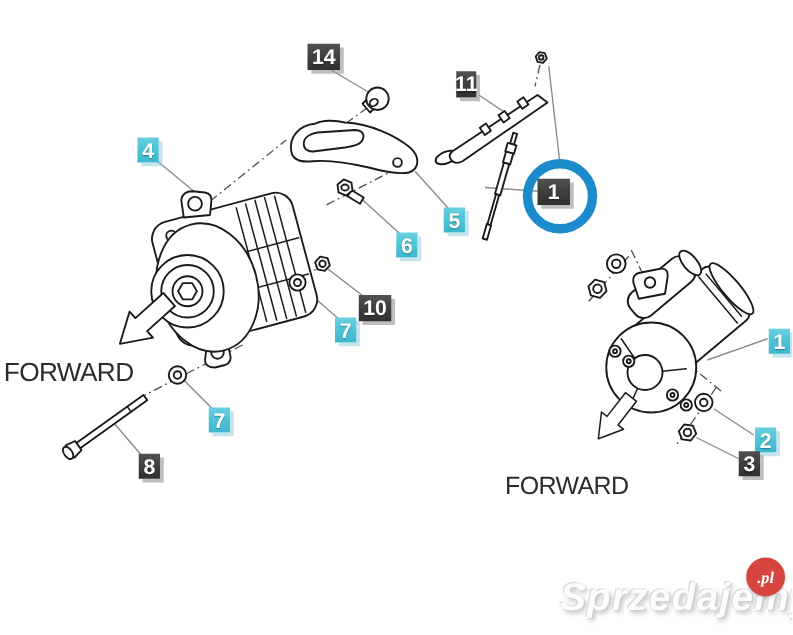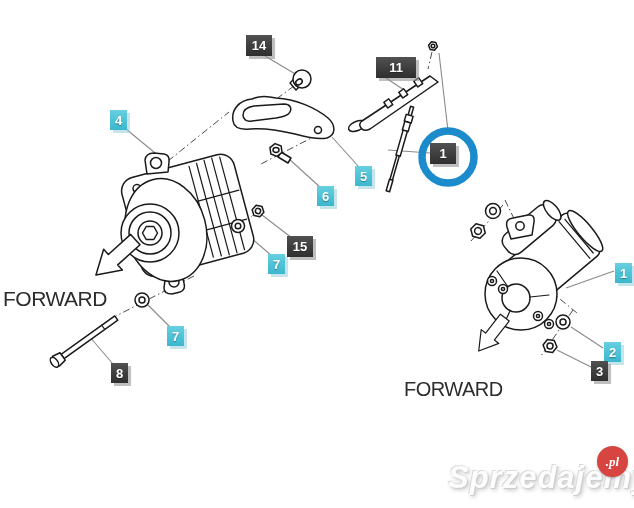--- a/index.html
+++ b/index.html
@@ -7,21 +7,21 @@
     position:relative; width:634px; height:508px; background:#fff;
     overflow:hidden; font-family:"Liberation Sans", sans-serif;
   }
   .diagram-svg { position:absolute; left:0; top:0; }
   .part { fill:#ffffff; stroke:#1a1a1a; stroke-width:1.5; stroke-linejoin:round; stroke-linecap:round; }
   .ln   { fill:none; stroke:#1a1a1a; stroke-width:1.2; stroke-linecap:round; }
   .leader { fill:none; stroke:#8a8a8a; stroke-width:1.1; }
   .dash   { fill:none; stroke:#4a4a4a; stroke-width:1; stroke-dasharray:7 3 1.5 3; }
   .callout {
     position:absolute; display:flex; align-items:center; justify-content:center;
-    color:#fff; font-weight:bold; font-size:13px; line-height:1;
+    color:#fff; font-weight:bold; font-size:17px; line-height:1;
     text-shadow:0 1px 1px rgba(0,0,0,.35); user-select:none;
   }
   .callout.cyan {
     background:linear-gradient(180deg,#68cfe0 0%, var(--cyan,#4cc2d6) 55%, #3db7cd 100%);
     box-shadow:3px 3px 0 rgba(150,205,218,.55);
   }
   .callout.dark {
     background:linear-gradient(180deg,#515151 0%, var(--dark,#3e3e3e) 55%, #2f2f2f 100%);
     box-shadow:3px 3px 0 rgba(148,148,148,.6);
   }
@@ -229,25 +229,25 @@
 
     <circle cx="448" cy="157" r="26" fill="none" stroke="#1b8bcb" stroke-width="7.5"></circle>
   </svg>
 
   <div class="forward-label" style="left:3px; top:271px;">FORWARD</div>
   <div class="forward-label" style="left:404px; top:362px; font-size:20px;">FORWARD</div>
 
   <div id="callouts">
       <div class="callout dark" style="left: 246px; top: 35px; width: 26px; height: 21px;">14</div>
       <div class="callout cyan" style="left: 110px; top: 110px; width: 17px; height: 20px;">4</div>
-      <div class="callout dark" style="left: 376px; top: 57px; width: 40px; height: 21px;">11</div>
+      <div class="callout dark" style="left: 365px; top: 57px; width: 16px; height: 21px;">11</div>
       <div class="callout dark" style="left: 430px; top: 143px; width: 26px; height: 21px;">1</div>
       <div class="callout cyan" style="left: 355px; top: 166px; width: 17px; height: 20px;">5</div>
       <div class="callout cyan" style="left: 317px; top: 186px; width: 17px; height: 20px;">6</div>
-      <div class="callout dark" style="left: 287px; top: 236px; width: 26px; height: 21px;">15</div>
+      <div class="callout dark" style="left: 287px; top: 236px; width: 26px; height: 21px;">10</div>
       <div class="callout cyan" style="left: 268px; top: 254px; width: 17px; height: 20px;">7</div>
       <div class="callout cyan" style="left: 167px; top: 326px; width: 17px; height: 20px;">7</div>
       <div class="callout dark" style="left: 111px; top: 363px; width: 17px; height: 20px;">8</div>
       <div class="callout cyan" style="left: 615px; top: 263px; width: 17px; height: 20px;">1</div>
       <div class="callout cyan" style="left: 604px; top: 342px; width: 17px; height: 20px;">2</div>
       <div class="callout dark" style="left: 591px; top: 361px; width: 17px; height: 20px;">3</div>
     </div>
 
   <div class="watermark">
     <span class="watermark-text">Sprzedajemy</span>

